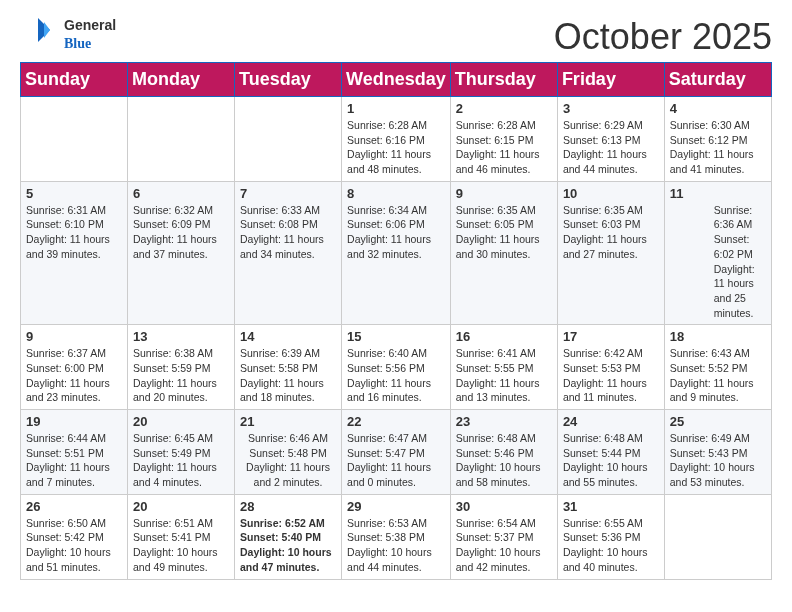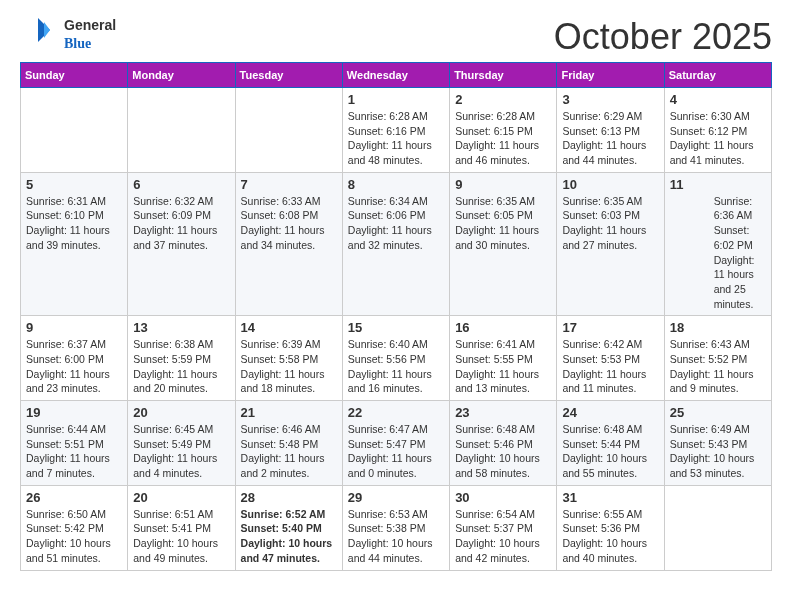--- a/index.html
+++ b/index.html
@@ -25,23 +25,23 @@
     .logo-text-blue { font-size: 14px; color: #1565c0; font-weight: bold; font-family: Liberation Serif, serif; }
     .title-area { text-align: right; }
     .month-title { font-size: 36px; color: #333; font-weight: normal; }
     .location-title { font-size: 16px; color: #333; }
     .calendar-table {
       width: 100%;
       border-collapse: collapse;
       border: 1px solid #ccc;
     }
     .calendar-table th {
-      background-color: #a21caf;
+      background-color: #be185d;
       color: #fff;
-      font-size: 11px;
+      font-size: 18px;
       font-weight: bold;
       padding: 6px 4px;
       text-align: left;
       border: 1px solid #1565c0;
     }
     .calendar-table td {
       vertical-align: top;
       border: 1px solid #ccc;
       padding: 4px 5px;
       font-size: 11px;
@@ -242,21 +242,21 @@
         </td>
         <td>
           <span class="day-number">20</span>
           <div class="day-info" style="white-space: pre-line;">Sunrise: 6:45 AM
 Sunset: 5:49 PM
 Daylight: 11 hours
 and 4 minutes.</div>
         </td>
         <td>
           <span class="day-number">21</span>
-          <div class="day-info" style="white-space: pre-line;">Sunrise: 6:46 AM
+          <div class="day-info" style="white-space: pre-line; text-align: center;">Sunrise: 6:46 AM
 Sunset: 5:48 PM
 Daylight: 11 hours
 and 2 minutes.</div>
         </td>
         <td>
           <span class="day-number">22</span>
           <div class="day-info" style="white-space: pre-line;">Sunrise: 6:47 AM
 Sunset: 5:47 PM
 Daylight: 11 hours
 and 0 minutes.</div>

